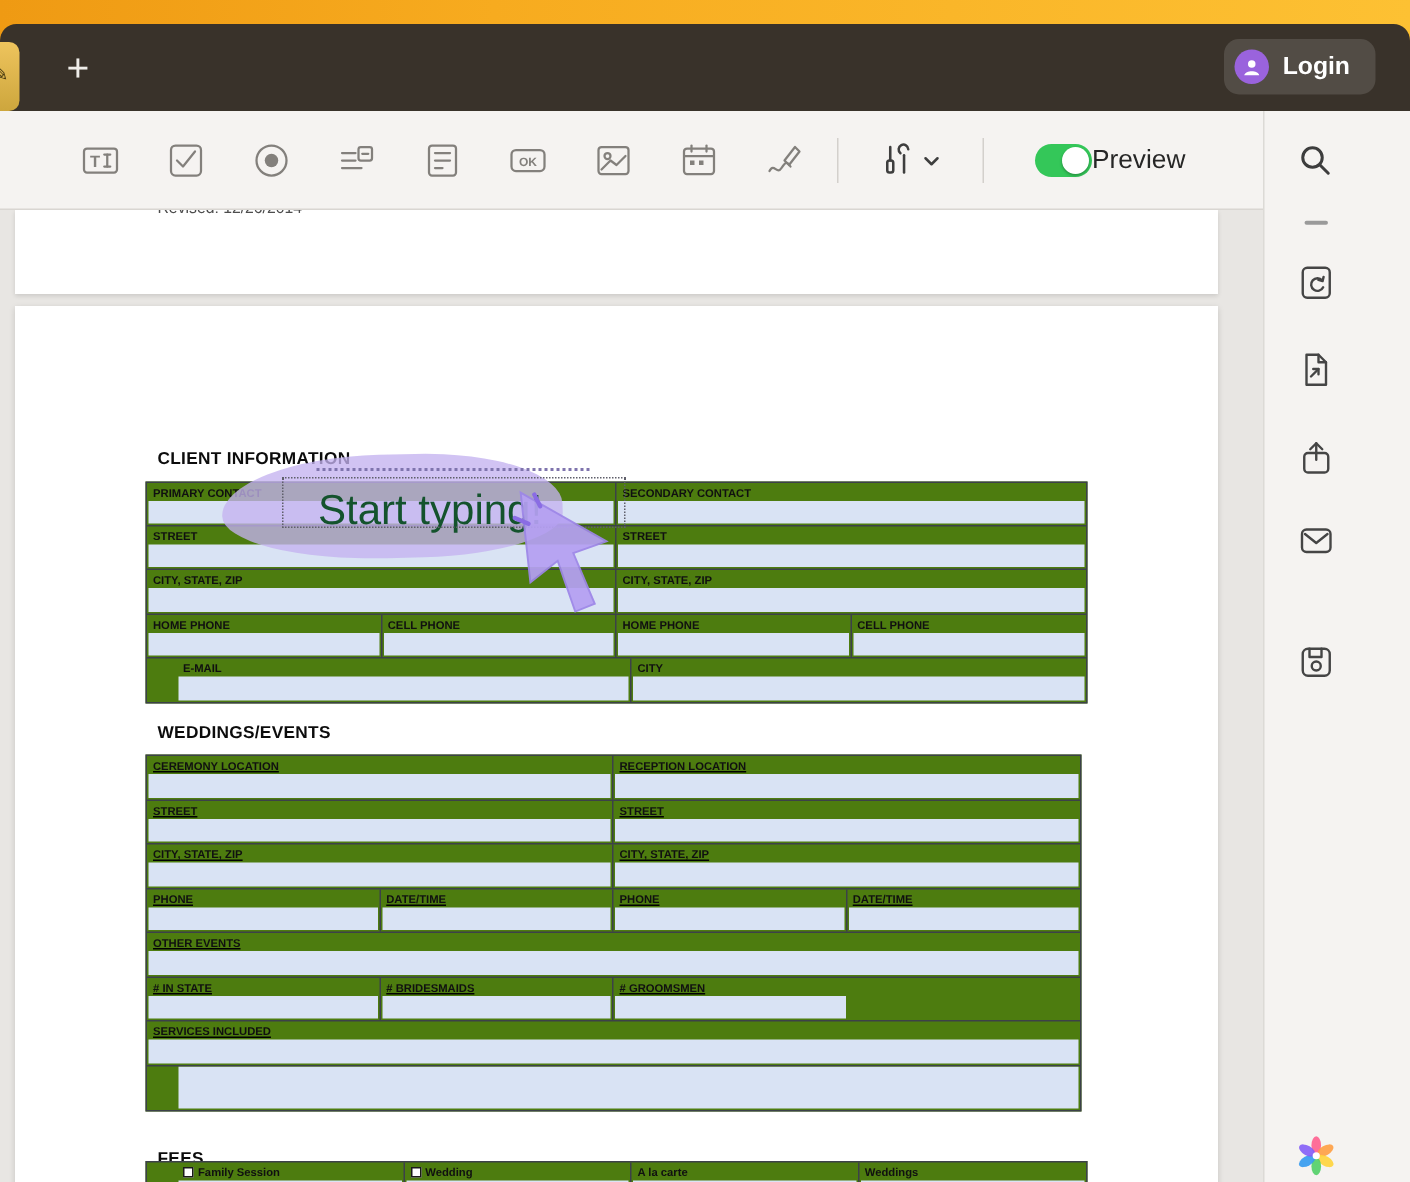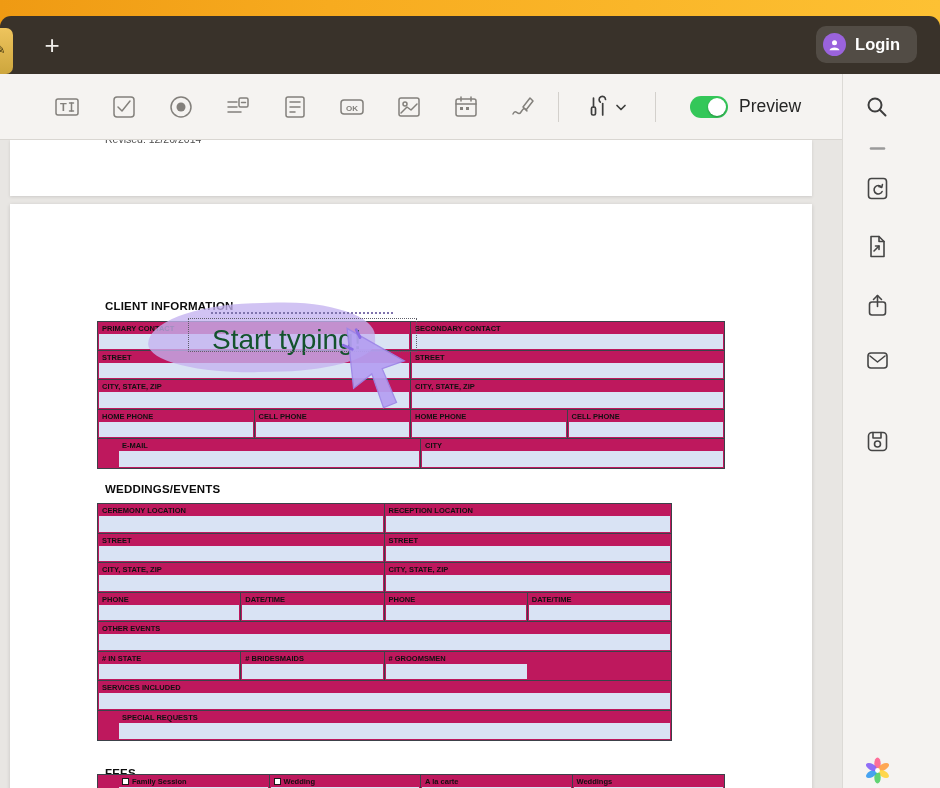--- a/index.html
+++ b/index.html
@@ -31,38 +31,38 @@
   .tbtn{width:26px;height:26px;padding:0;margin-right:31px;background:none;border:none;flex:none;}
   .tbtn svg{display:block;stroke:#83807c;fill:none;stroke-width:1.5;stroke-linecap:round;stroke-linejoin:round;}
   .tbtn.dark svg{stroke:#3e3e3e;stroke-width:1.7;}
   .tsep{width:1px;height:30px;background:#d3d0cc;flex:none;}
   .chev{width:12px;height:26px;border:none;background:none;padding:0;margin-right:0;flex:none;}
   .chev svg{stroke:#3e3e3e;fill:none;stroke-width:1.7;stroke-linecap:round;stroke-linejoin:round;display:block;}
   .toggle{width:38px;height:22px;border-radius:11px;background:#34c759;position:relative;border:none;
           padding:0;flex:none;margin-left:34px;}
   .knob{position:absolute;top:2px;right:2px;width:18px;height:18px;border-radius:50%;background:#fff;
         box-shadow:0 1px 2px rgba(0,0,0,.3);}
-  .preview-label{font-size:17.5px;color:#262626;margin-left:11px;font-weight:500;}
+  .preview-label{font-size:17.5px;color:#262626;font-weight:500;}
 
   
   .docarea{position:absolute;top:140px;left:0;width:842px;height:648px;background:#e8e6e3;overflow:hidden;}
   .pageprev{position:absolute;left:10px;top:0;width:802px;height:56px;background:#fff;
             box-shadow:0 1px 3px rgba(0,0,0,.12);overflow:hidden;}
   .revised{position:absolute;left:95px;top:-7px;font-size:10.5px;color:#4d4d4d;}
   .pagemain{position:absolute;left:10px;top:64px;width:802px;height:780px;background:#fff;
             box-shadow:0 1px 4px rgba(0,0,0,.15);}
   .sec-title{position:absolute;font-size:11.5px;font-weight:800;color:#0c0c0c;letter-spacing:.2px;}
   #client-title{left:95px;top:96px;}
   #weddings-title{left:95px;top:279px;}
   #fees-title{left:95px;top:551px;margin-top:12px;}
 
-  .ftable{position:absolute;border:1.5px solid #3c4149;box-sizing:border-box;background:#be185d;}
+  .ftable{position:absolute;border:1.5px solid #3c4149;box-sizing:border-box;background:#4d7c0f;}
   #client-table{left:87px;top:117px;width:628px;}
   #client-table .frow{height:29.2px;}
-  #weddings-table{left:87px;top:299px;width:575px;}
+  #weddings-table{left:87px;top:299px;width:624px;text-decoration:underline;}
   #weddings-table .frow{height:29.5px;}
   #fees-table{left:87px;top:570px;width:628px;}
   #fees-table .frow{height:29px;}
   .frow{display:flex;border-bottom:1px solid #3c4149;box-sizing:border-box;}
   .frow:last-child{border-bottom:none;margin-left:20px;}
   .fcell{border-right:1px solid #3c4149;box-sizing:border-box;display:flex;flex-direction:column;overflow:hidden;}
   .fcell:last-child{border-right:none;}
   .w1{width:25%;}.w2{width:50%;}.w4{width:100%;}
   .flabel{font-size:7.5px;font-weight:700;color:#101010;padding:2px 2px 1px 4px;white-space:nowrap;line-height:9px;}
   .finput{flex:1;margin:0 1px 1px 1px;background:#d9e3f4;}
@@ -336,21 +336,20 @@
           </div>
         </div>
         <div class="frow">
           <div class="fcell w4">
             <div class="flabel">SERVICES INCLUDED</div>
             <div class="finput"></div>
           </div>
         </div>
         <div class="frow">
           <div class="fcell w4">
-            <div class="flabel">SPECIAL REQUESTS</div>
             <div class="finput"></div>
           </div>
         </div>
       </div>
 
     <div class="sec-title" id="fees-title">FEES</div>
     <div class="ftable" id="fees-table">
         <div class="frow">
           <div class="fcell w1">
             <div class="flabel"><span class="cb"></span>Family Session</div>

